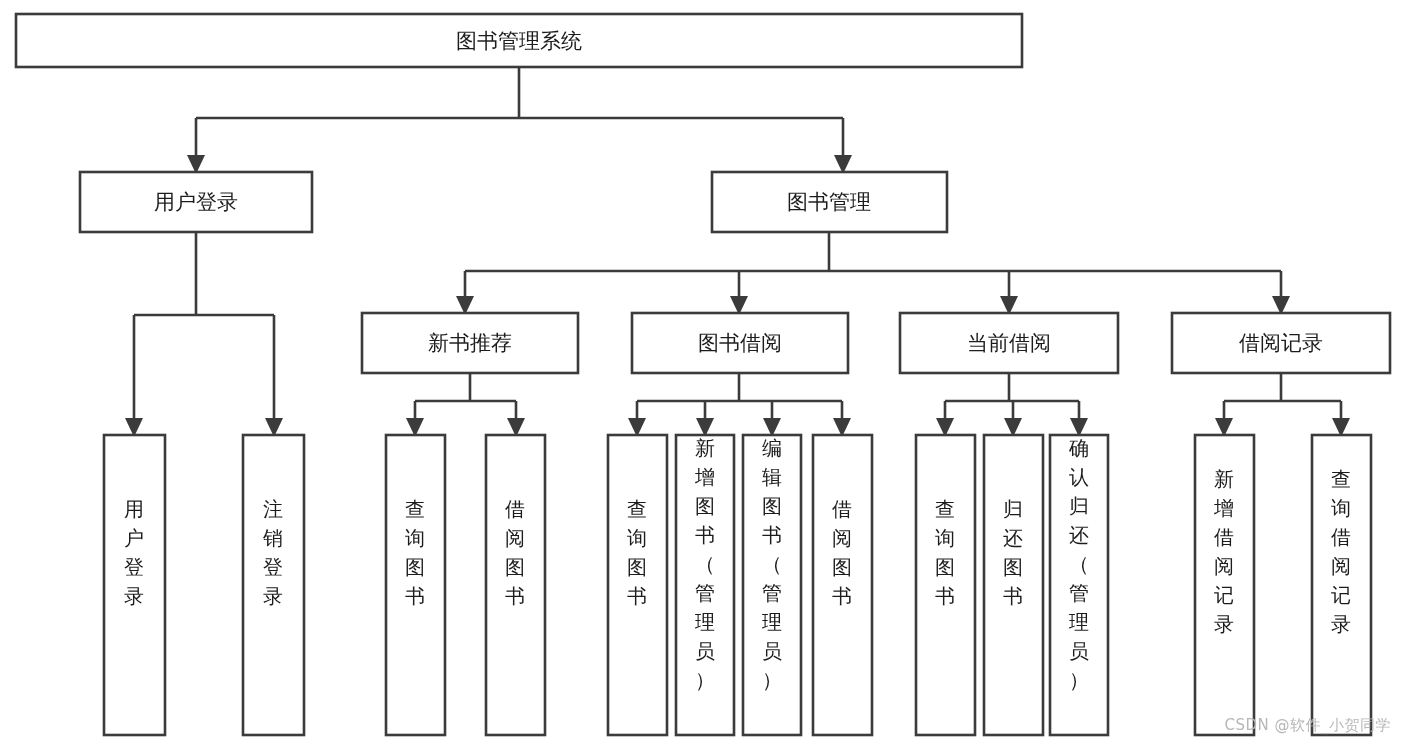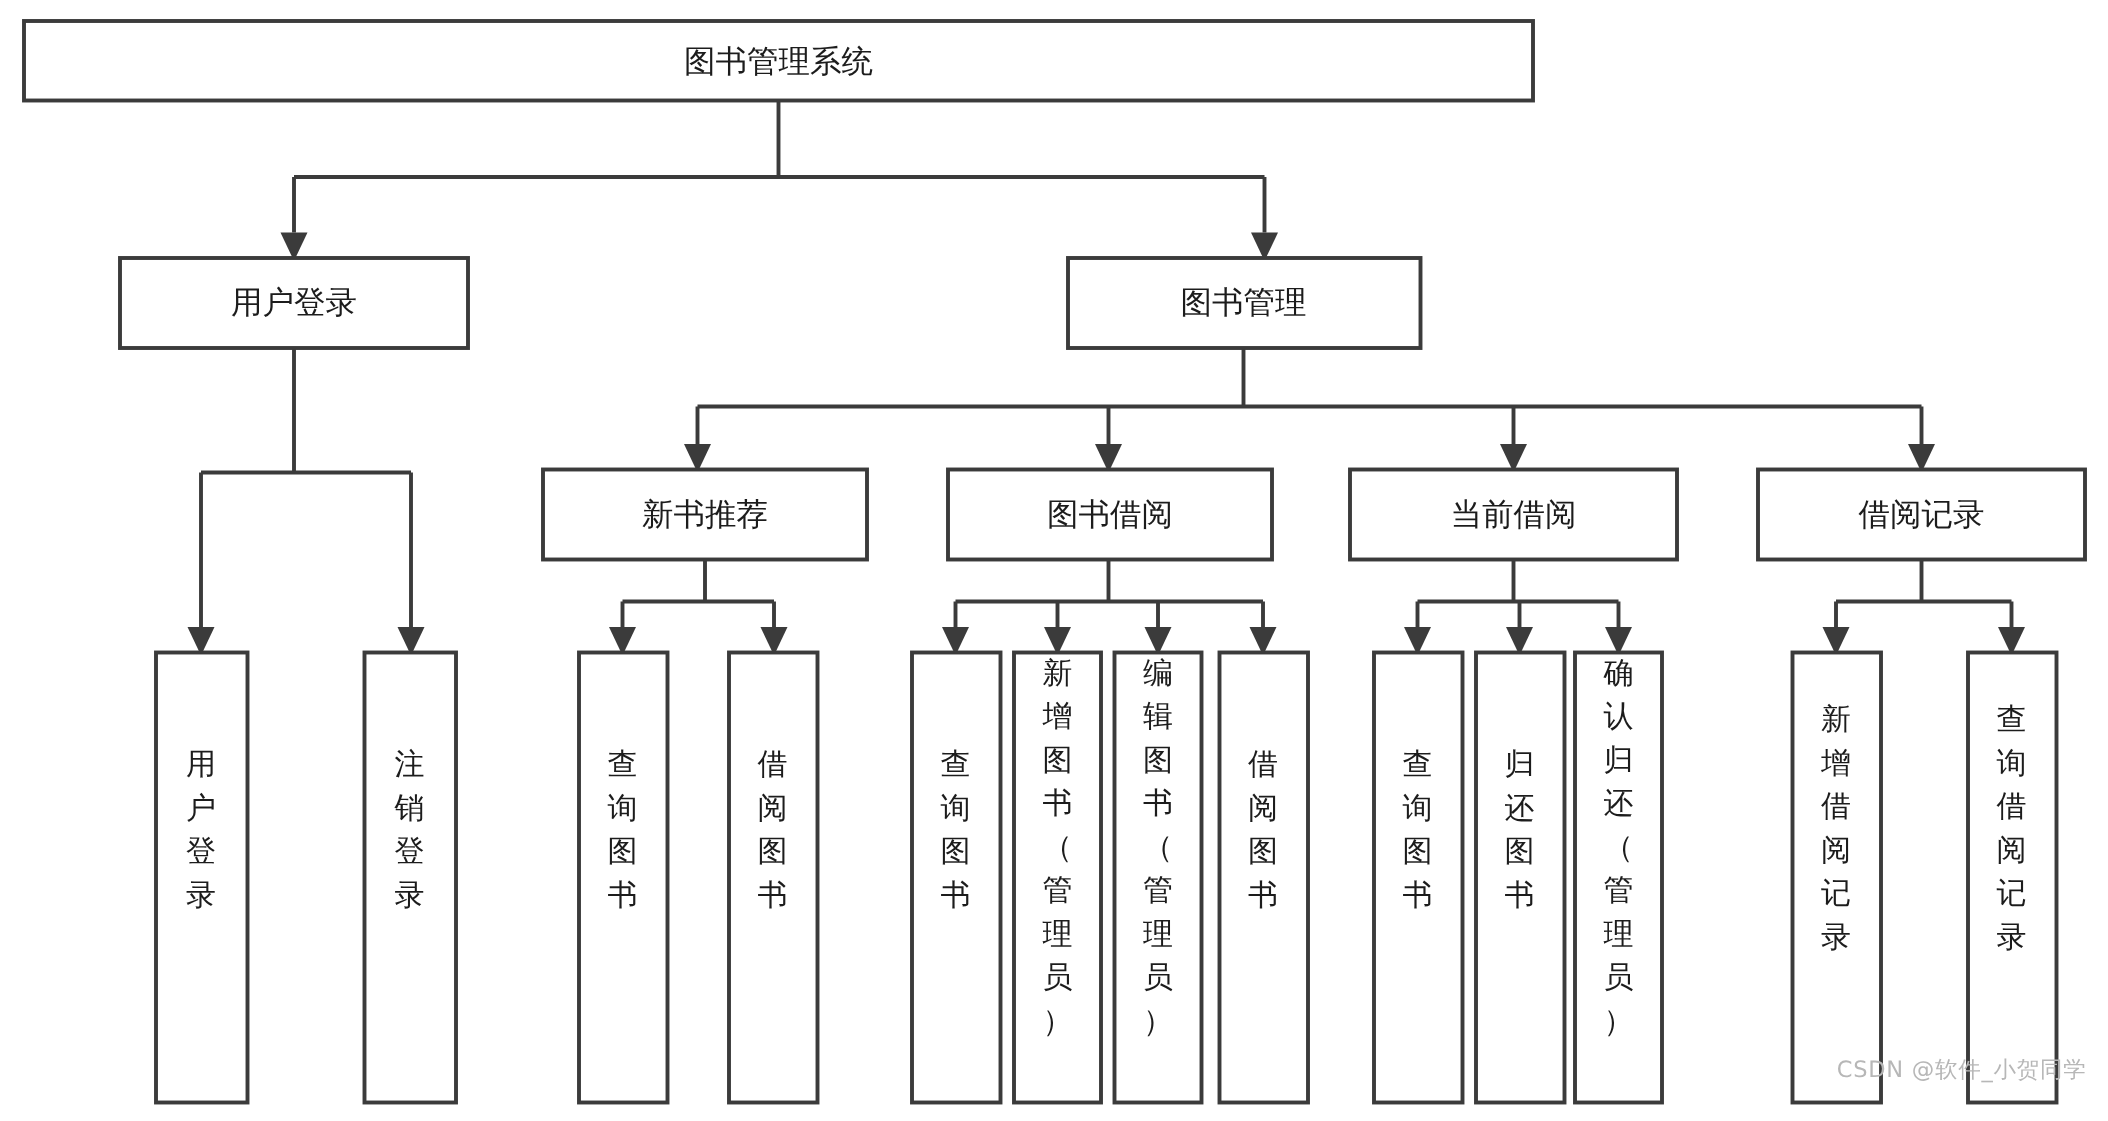--- a/index.html
+++ b/index.html
@@ -5,21 +5,21 @@
   html,body{margin:0;padding:0;background:#ffffff;}
   body{font-family:"DejaVu Sans","Liberation Sans",sans-serif;}
   #stage{position:relative;width:1405px;height:747px;background:#ffffff;overflow:hidden;}
   svg#tree{position:absolute;left:0;top:0;width:1405px;height:747px;}
   .nodebox{fill:#ffffff;stroke:#3b3b3b;stroke-width:2.6;}
   .conn{stroke:#3b3b3b;stroke-width:2.6;fill:none;}
   .arrowhead{fill:#3b3b3b;stroke:none;}
   .nodetext{font-family:"DejaVu Sans","Liberation Sans",sans-serif;fill:#1c1c1c;}
   .h-label{font-size:21px;text-anchor:middle;dominant-baseline:middle;}
   .v-label{font-size:20px;text-anchor:middle;}
-  .watermark{position:absolute;right:14px;bottom:24px;font-size:15px;color:#b7b7b7;
+  .watermark{position:absolute;right:14px;bottom:12px;font-size:15px;color:#b7b7b7;
              font-family:"DejaVu Sans","Liberation Sans",sans-serif;letter-spacing:.5px;
              white-space:nowrap;pointer-events:none;}
 </style>
 </head>
 <body>
 
 <div id="stage">
 
   <svg id="tree" viewBox="0 0 1405 747">
     <defs>

